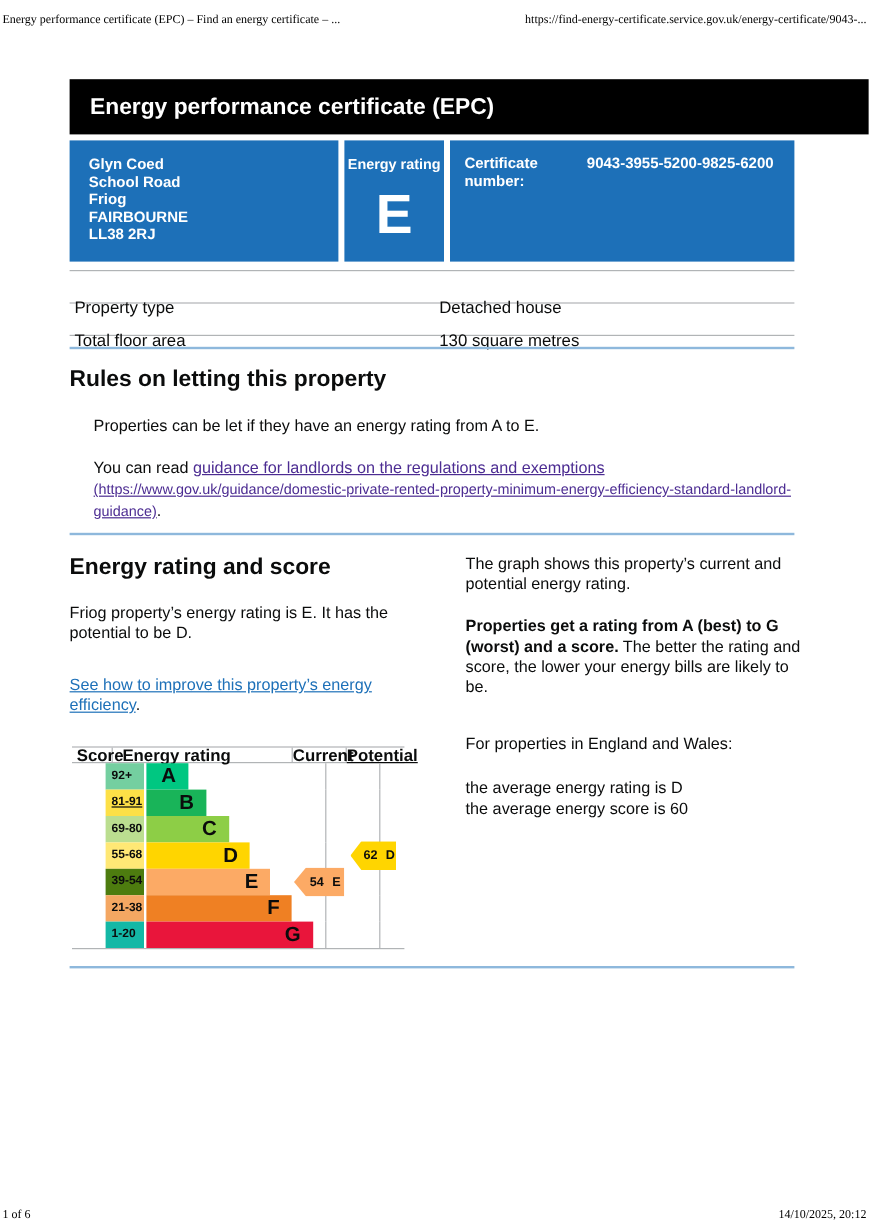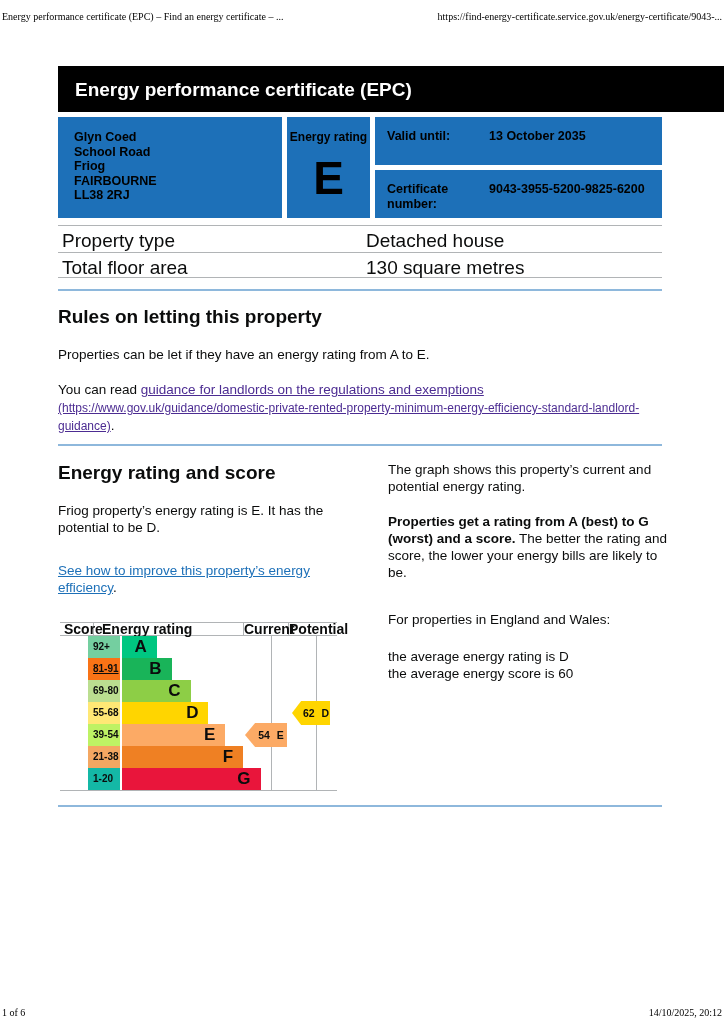--- a/index.html
+++ b/index.html
@@ -16,42 +16,42 @@
                 font-family:"Liberation Serif",serif;font-size:10px;color:#000;}
   .ph{top:8px;} .pf{top:1004px;}
 
   
   .banner{position:absolute;left:58px;top:66px;width:692px;height:46px;background:var(--banner-black);
           color:#fff;display:flex;align-items:center;padding-left:17px;}
   .banner h1{font-size:19px;font-weight:700;line-height:1;}
 
   
   .boxes{position:absolute;left:58px;top:117px;width:604px;height:101px;display:flex;gap:5px;}
-  .bluebox{background:var(--brand-blue);color:#000000;}
+  .bluebox{background:var(--brand-blue);color:#ffffff;}
   .addr{width:224px;padding:13px 16px;font-size:12.5px;font-weight:700;line-height:14.6px;}
   .rating-box{width:83px;text-align:center;padding-top:12px;}
   .rating-box .rlabel{font-size:12px;font-weight:700;}
   .rating-box .rletter{font-size:46px;font-weight:700;line-height:52px;margin-top:6px;}
   .rightboxes{width:287px;display:flex;flex-direction:column;gap:5px;}
   .kvbox{flex:1;display:grid;grid-template-columns:90px 1fr;padding:12px 8px 0 12px;
          font-size:12.5px;font-weight:700;line-height:15px;column-gap:12px;}
 
   
   .ptable{position:absolute;left:58px;top:225px;width:604px;}
   .prow{display:grid;grid-template-columns:304px 1fr;border-top:1px solid var(--border-grey);
-        padding:6px 0 4px 4px;height:26.5px;font-size:19px;}
+        padding:22px 0 4px 4px;height:26.5px;font-size:14px;}
   .prow:last-child{border-bottom:1px solid var(--border-grey);}
 
   .bluerule{position:absolute;left:58px;width:604px;height:2px;background:var(--rule-blue);}
   .hr1{top:289px;} .hr2{top:444px;} .hr3{top:805px;}
 
   h2{font-size:19px;font-weight:700;line-height:23px;color:var(--text);}
 
   .letting{position:absolute;left:58px;top:305px;width:604px;}
-  .letting p{margin-top:18px;}
+  .letting p{margin-top:18px;margin-left:20px;}
   a{cursor:pointer;}
   .plink{color:var(--link-visited-purple);text-decoration:underline;}
   .plink .url{font-size:12px;}
   .blink{color:var(--link-blue);text-decoration:underline;}
 
   .ers-left{position:absolute;left:58px;top:461px;width:292px;}
   .ers-left p{margin-top:18px;}
   .ers-left .linkp{margin-top:26px;}
   .col-right{position:absolute;left:388px;top:461px;width:280px;}
   .col-right .p1{margin-bottom:18px;}
@@ -59,21 +59,21 @@
   .col-right .p3{margin-bottom:20px;}
 
   
   .epc-chart{position:absolute;left:60px;top:622px;width:277px;}
   .epc-hrow,.epc-row{display:grid;grid-template-columns:34px 150px 45px 48px;}
   .epc-hrow{height:14px;border-top:1px solid var(--border-grey);border-bottom:1px solid var(--border-grey);
             font-size:14px;font-weight:700;line-height:12px;}
   .epc-hrow .hscore{padding-left:4px;border-right:1px solid var(--border-grey);}
   .epc-hrow .hrating{padding-left:8px;border-right:1px solid var(--border-grey);}
   .epc-hrow .hcur{text-align:center;border-right:1px solid var(--border-grey);}
-  .epc-hrow .hpot{text-align:right;}
+  .epc-hrow .hpot{text-align:right;text-decoration:underline;}
   .epc-rows{border-bottom:1px solid var(--border-grey);padding-left:28px;}
   .epc-row{height:22px;}
   .score-cell{width:32px;font-size:10px;font-weight:700;line-height:22px;padding-left:5px;}
   .bars-cell{border-right:1px solid var(--border-grey);}
   .current-cell{border-right:1px solid var(--border-grey);}
   .band-bar{height:22px;font-size:17px;font-weight:700;line-height:22px;text-align:right;
             padding-right:10px;color:var(--text);}
   .epc-arrow{position:absolute;height:24px;line-height:24px;font-size:10.5px;font-weight:700;
              text-align:center;padding-left:10px;word-spacing:4px;color:var(--text);
              clip-path:polygon(0 50%,24% 0,100% 0,100% 100%,24% 100%);}
@@ -99,24 +99,20 @@
       <div>Friog</div>
       <div>FAIRBOURNE</div>
       <div>LL38 2RJ</div>
     </div>
     <div class="bluebox rating-box">
       <div class="rlabel">Energy rating</div>
       <div class="rletter">E</div>
     </div>
     <div class="rightboxes">
       <div class="bluebox kvbox">
-        <span>Valid until:</span>
-        <span>13 October 2035</span>
-      </div>
-      <div class="bluebox kvbox">
         <span>Certificate number:</span>
         <span>9043-3955-5200-9825-6200</span>
       </div>
     </div>
   </div>
 
   <div class="ptable">
     <div class="prow">
       <span>Property type</span>
       <span>Detached house</span>
@@ -163,21 +159,21 @@
     <div class="epc-rows">
         <div class="epc-row">
           <div class="score-cell" style="background: rgb(116, 207, 160);">92+</div>
           <div class="bars-cell">
             <div class="band-bar" style="width: 23.3%; background: rgb(0, 199, 129);">A</div>
           </div>
           <div class="current-cell"></div>
           <div class="potential-cell"></div>
         </div>
         <div class="epc-row">
-          <div class="score-cell" style="background: #f97316; text-decoration: underline;">81-91</div>
+          <div class="score-cell" style="background: #fde047; text-decoration: underline;">81-91</div>
           <div class="bars-cell">
             <div class="band-bar" style="width: 33.3%; background: rgb(25, 180, 89);">B</div>
           </div>
           <div class="current-cell"></div>
           <div class="potential-cell"></div>
         </div>
         <div class="epc-row">
           <div class="score-cell" style="background: rgb(187, 222, 144);">69-80</div>
           <div class="bars-cell">
             <div class="band-bar" style="width: 46%; background: rgb(141, 206, 70);">C</div>
@@ -187,21 +183,21 @@
         </div>
         <div class="epc-row">
           <div class="score-cell" style="background: rgb(255, 232, 117);">55-68</div>
           <div class="bars-cell">
             <div class="band-bar" style="width: 58%; background: rgb(255, 213, 0);">D</div>
           </div>
           <div class="current-cell"></div>
           <div class="potential-cell"></div>
         </div>
         <div class="epc-row">
-          <div class="score-cell" style="background: #bef264;">39-54</div>
+          <div class="score-cell" style="background: #4d7c0f;">39-54</div>
           <div class="bars-cell">
             <div class="band-bar" style="width: 69.3%; background: rgb(252, 170, 101);">E</div>
           </div>
           <div class="current-cell"></div>
           <div class="potential-cell"></div>
         </div>
         <div class="epc-row">
           <div class="score-cell" style="background: rgb(244, 167, 98);">21-38</div>
           <div class="bars-cell">
             <div class="band-bar" style="width: 81.3%; background: rgb(239, 128, 35);">F</div>

